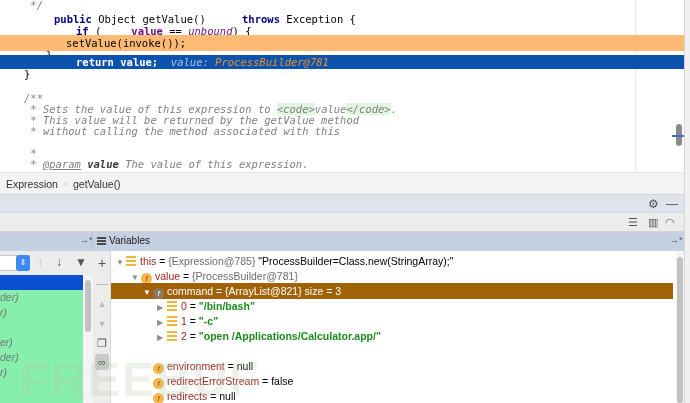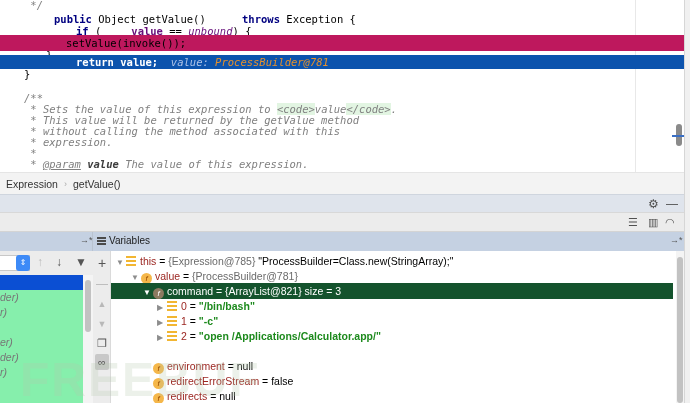--- a/index.html
+++ b/index.html
@@ -4,21 +4,21 @@
 <style>
   * { box-sizing: border-box; margin: 0; padding: 0; }
   html, body { width: 690px; height: 403px; overflow: hidden; background: #fff; }
   body { position: relative; font-family: "Liberation Sans", sans-serif; }
 
   
   .editor { position: absolute; left: 0; top: 0; width: 684px; height: 172px; background: #fff; overflow: hidden; }
   .gutter { position: absolute; left: 0; top: 0; width: 10px; height: 100%; background: #fff; }
   .code-line { position: absolute; left: 0; width: 684px; height: 16px; line-height: 16px;
     font-family: "DejaVu Sans Mono", monospace; font-size: 10.5px; color: #000; white-space: pre; padding-left: 24px; }
-  .code-line.current { background: #be185d; }
+  .code-line.current { background: #fdba74; }
   .code-line.exec { background: #0c53ad; color: #fff; }
   .kw { color: #000080; font-weight: bold; margin-left: 30px; }
   .exec .kw { color: #fff; }
   .it-purple { color: #660e7a; font-style: italic; }
   .cm { color: #808080; font-style: italic; }
   .cm-tag { background: #e2f5e2; color: #808080; font-style: italic; margin-top: 48px; }
   .cm-at { color: #808080; font-style: italic; text-decoration: underline; }
   .cm-b { color: #3d3d3d; font-weight: bold; font-style: italic; }
   .inline-label { color: #b0c4e8; font-style: italic; }
   .inline-val { color: #e6912c; font-style: italic; }
@@ -59,21 +59,21 @@
 
   
   .vars-side { position: absolute; left: 93px; top: 251px; width: 18px; height: 152px; background: #ececec; border-right: 1px solid #dadada; }
   .vs-icon { position: absolute; left: 2px; width: 14px; text-align: center; font-size: 12px; color: #555; }
   .vs-icon.dim { color: #b8b8b8; }
   .vs-icon.active { background: #c8c8c8; border-radius: 2px; }
 
   
   .vars-tree { position: absolute; left: 111px; top: 251px; width: 565px; height: 152px; background: #fff; overflow: hidden; }
   .var-row { position: absolute; left: 0; width: 562px; height: 16px; line-height: 16px; font-size: 10.5px; color: #000; white-space: nowrap; }
-  .var-row.selected { background: #14532d; color: #fff; }
+  .var-row.selected { background: #a16207; color: #fff; }
   .tri { display: inline-block; width: 10px; font-size: 8px; color: #8d8d8d; }
   .selected .tri { color: #fff; }
   .f-badge { display: inline-block; width: 11px; height: 11px; border-radius: 50%; background: #f5b74a; color: #9a4c00; font-size: 8px; line-height: 11px; text-align: center; font-style: italic; vertical-align: -1px; margin-right: 3px; }
   .selected .f-badge { background: #8c7a60; color: #fff; }
   .arr-badge { display: inline-block; width: 10px; height: 10px; margin-right: 4px; vertical-align: -1px;
     background: repeating-linear-gradient(#f2b632 0 2px, transparent 2px 4px); }
   .vname { color: #9b2520; }
   .selected .vname { color: #fff; }
   .vstr { color: #1d8a1d; font-weight: bold; }
   .vref { color: #6b6b6b; }
@@ -102,21 +102,20 @@
   <div class="code-line" style="top:47px; padding-left:46px"><span>}</span></div>
 
   <div class="code-line exec" style="top:55px; padding-left:46px; height:14px; line-height:14px"><span class="kw">return value;</span><span>  </span><span class="inline-label">value: </span><span class="inline-val">ProcessBuilder@781</span></div>
 
   <div class="code-line" style="top:66px"><span>}</span></div>
 
   <div class="code-line" style="top:90px"><span class="cm">/**</span></div>
   <div class="code-line" style="top:101px"><span class="cm"> * Sets the value of this expression to </span><span class="cm-tag">&lt;code&gt;</span><span class="cm">value</span><span class="cm-tag">&lt;/code&gt;</span><span class="cm">.</span></div>
   <div class="code-line" style="top:112px"><span class="cm"> * This value will be returned by the getValue method</span></div>
   <div class="code-line" style="top:123px"><span class="cm"> * without calling the method associated with this</span></div>
-  <div class="code-line" style="top:134px"><span class="cm"> * expression.</span></div>
   <div class="code-line" style="top:145px"><span class="cm"> *</span></div>
   <div class="code-line" style="top:156px"><span class="cm"> * </span><span class="cm-at">@param</span><span class="cm-b"> value</span><span class="cm"> The value of this expression.</span></div>
 
   <div class="v-scroll-editor"></div>
   <div class="scroll-mark"></div>
 </div>
 
 <div class="breadcrumb">
   <span>Expression</span>
   <span class="crumb-sep">›</span>

